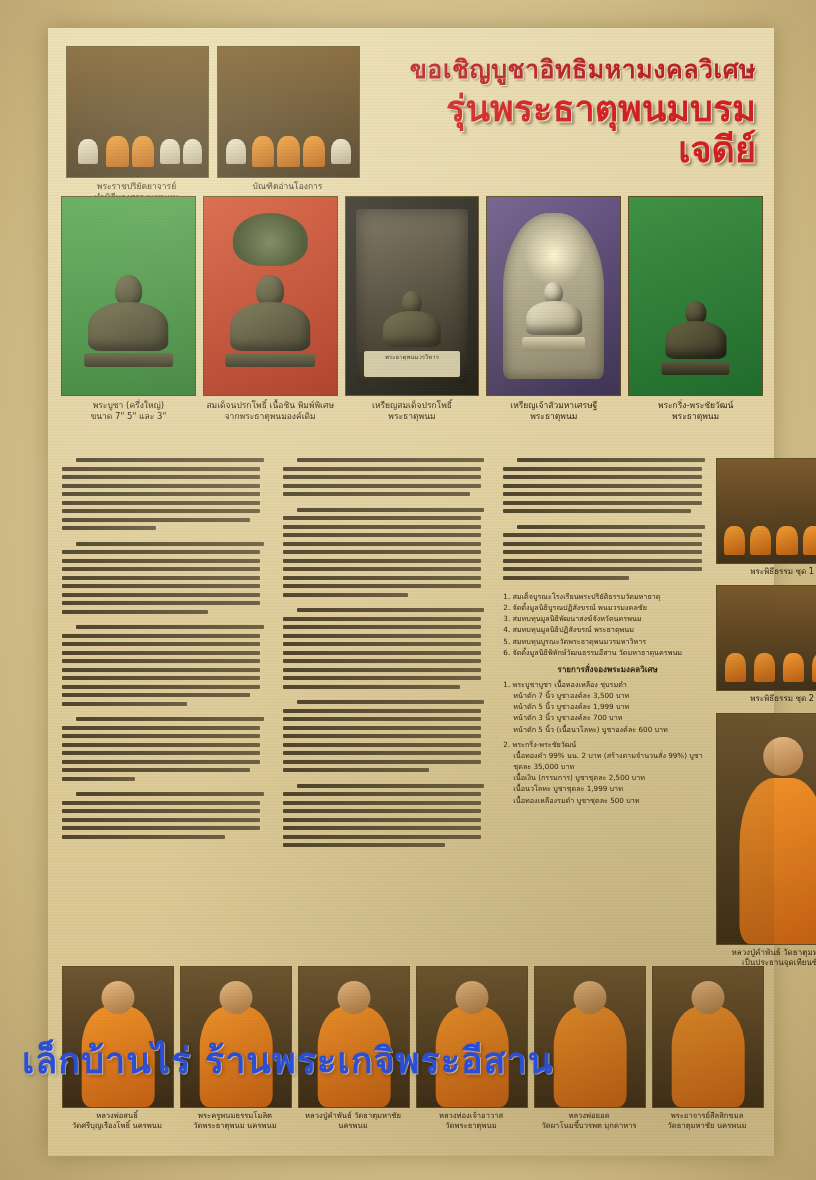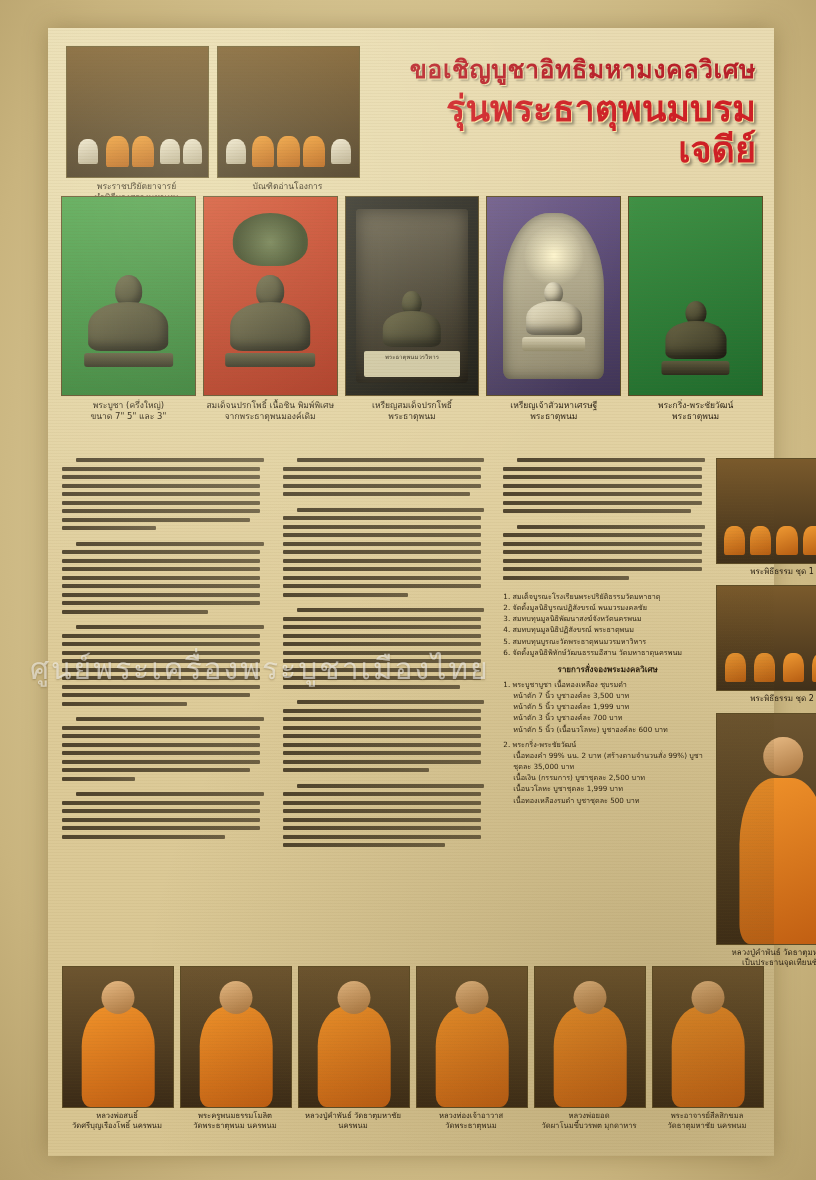--- a/index.html
+++ b/index.html
@@ -519,14 +519,14 @@
         <div class="bp-img">
             <div class="monkscene"></div>
           </div>
         <div class="bp-cap">พระอาจารย์สีลสิกขมล<br>วัดธาตุมหาชัย นครพนม</div>
       </div>
     </div>
 
     <div class="grain"></div>
   </div>
 
-  <div class="wm-thai">ศูนย์พระเครื่องพระบูชาเมืองไทย</div>
+  <div class="wm-blue">เล็กบ้านไร่ ร้านพระเกจิพระอีสาน</div>
 </div>
 
 </body></html>

